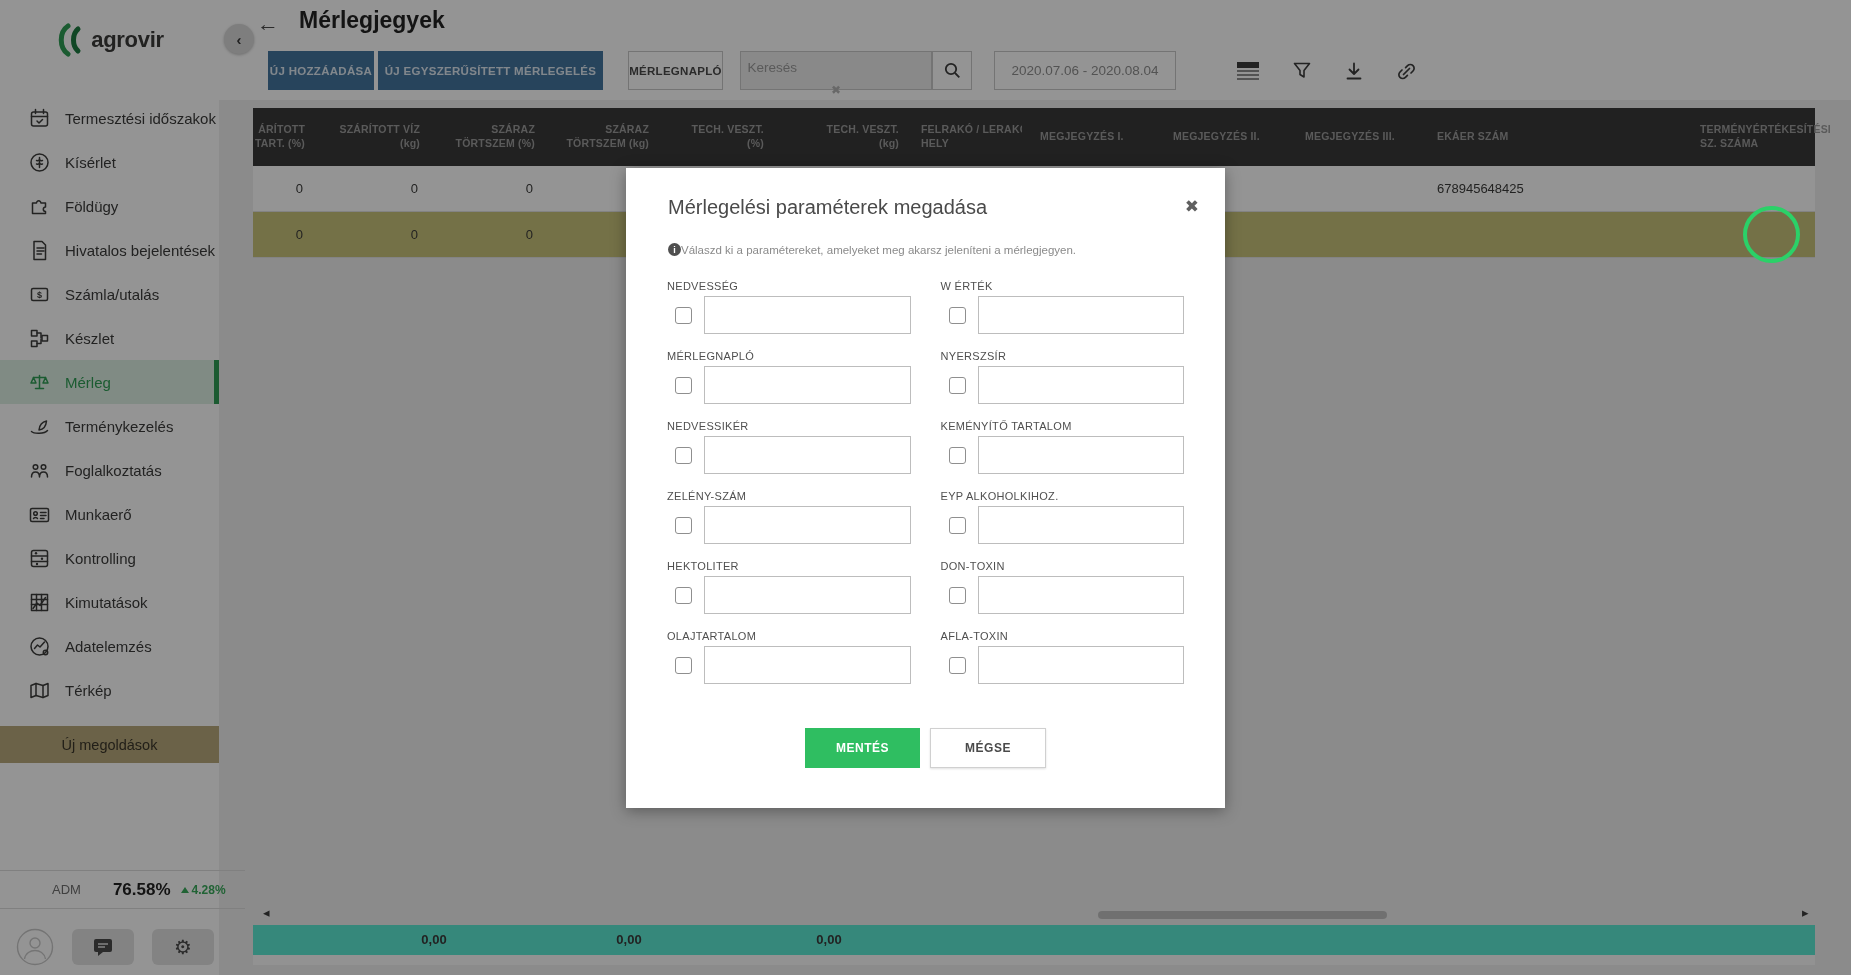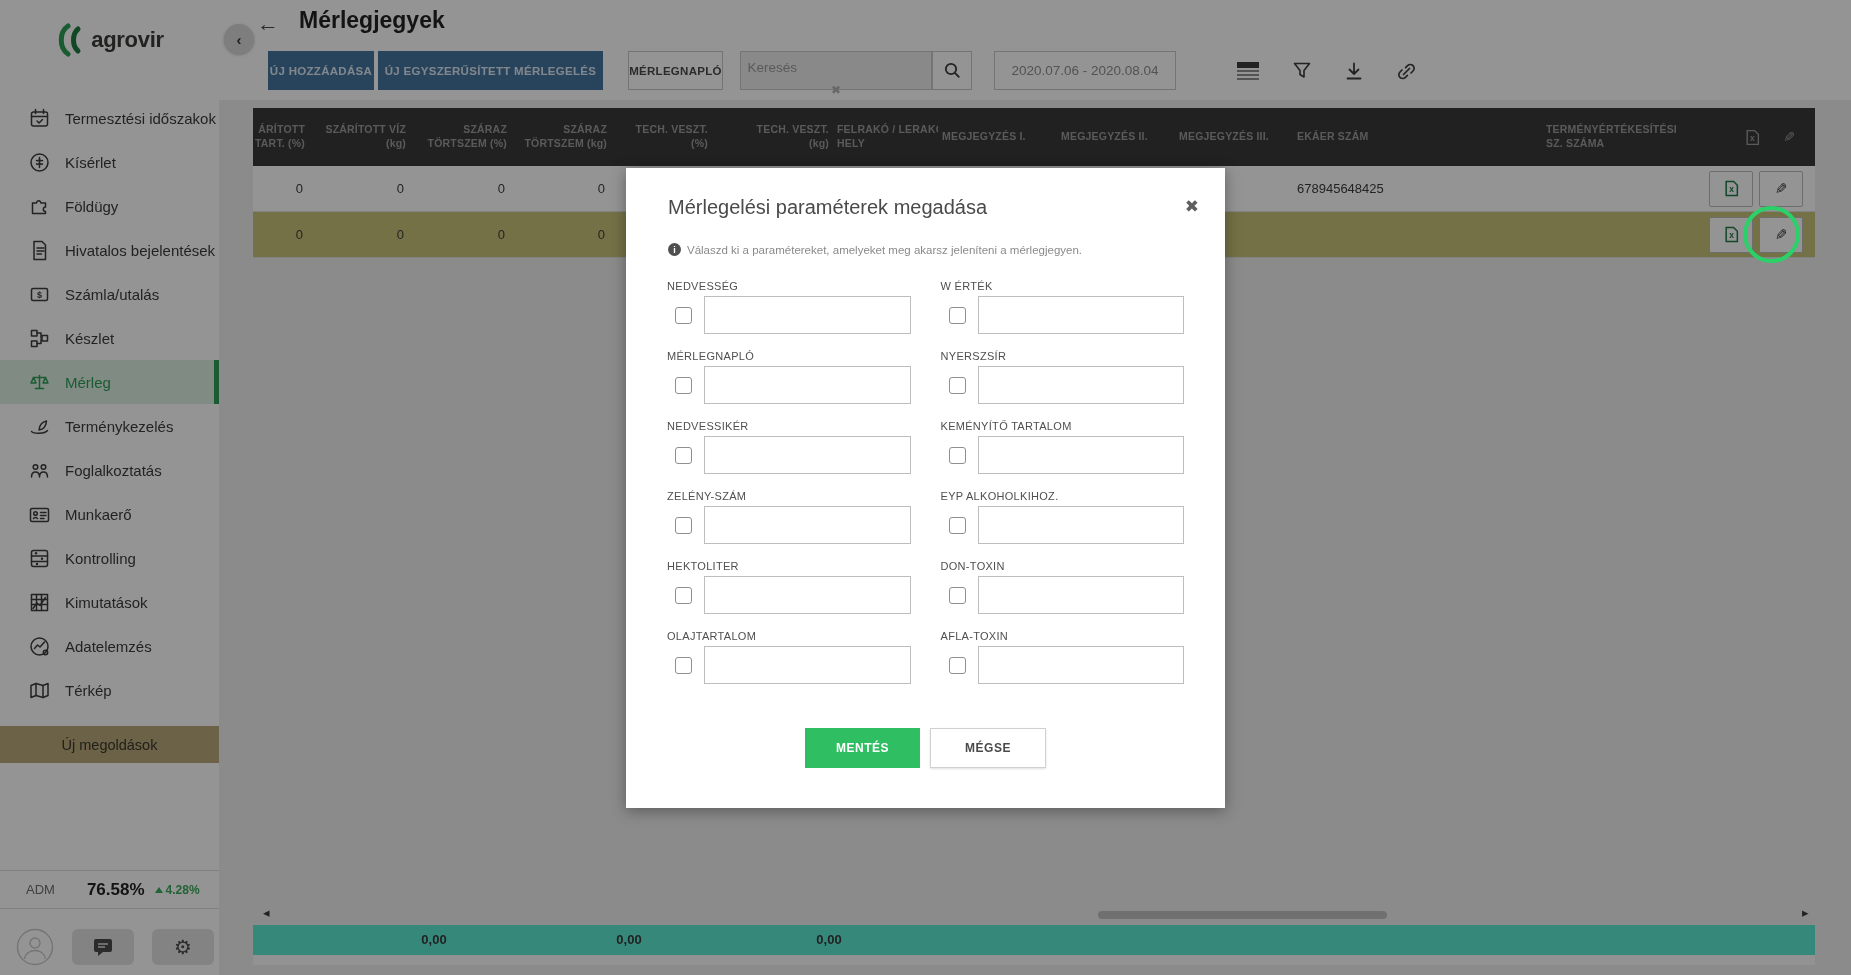--- a/index.html
+++ b/index.html
@@ -15,21 +15,21 @@
   .nav{padding-top:16px;}
   .nav-item{height:44px;display:flex;align-items:center;gap:14px;padding-left:28px;cursor:pointer;font-size:15px;}
   .nav-item.active{background:#dcefe3;border-right:5px solid #2f9e55;color:#2f9e55;}
   .nico{stroke:#3d3d3c;fill:none;stroke-width:1.5;stroke-linecap:round;stroke-linejoin:round;flex:0 0 auto;}
   .nico .dot{fill:#3d3d3c;stroke:none;}
   .nico .glyph{fill:#3d3d3c;stroke:none;font-weight:bold;}
   .nav-item.active .nico{stroke:#2f9e55;}
   .new-solutions{margin-top:14px;height:37px;background:#b8a97c;display:flex;align-items:center;
        justify-content:center;font-size:14.5px;color:#3b362a;cursor:pointer;}
   .side-stats{position:absolute;left:0;top:870px;width:219px;height:37px;border-top:1px solid #dcdcdc;
-       border-bottom:1px solid #dcdcdc;display:flex;align-items:center;}
+       border-bottom:1px solid #dcdcdc;display:flex;align-items:center;padding-left:26px;}
   .stats-label{margin-left:26px;font-size:13px;color:#6f6f6f;}
   .stats-value{margin-left:32px;font-size:17px;font-weight:800;color:#242424;}
   .stats-delta{margin-left:10px;font-size:12px;font-weight:700;color:#3aab5c;display:flex;align-items:center;gap:3px;}
   .tri-up{width:0;height:0;border-left:4px solid transparent;border-right:4px solid transparent;border-bottom:6px solid #3aab5c;}
   .side-bottom{position:absolute;left:0;top:918px;width:219px;height:57px;display:flex;align-items:center;}
   .avatar{margin-left:16px;}
   .sq-btn{width:62px;height:36px;border-radius:6px;background:#e2e2e2;display:flex;align-items:center;
        justify-content:center;cursor:pointer;}
   .sq-btn.chat{margin-left:18px;}
   .sq-btn.gear{margin-left:18px;font-size:20px;color:#4a4a4a;}
@@ -51,21 +51,21 @@
   .search-btn{position:absolute;left:713px;top:51px;width:40px;height:39px;box-sizing:border-box;border:1px solid #c9c9c9;
       background:#fff;display:flex;align-items:center;justify-content:center;cursor:pointer;}
   .date-box{position:absolute;left:775px;top:51px;width:182px;height:39px;box-sizing:border-box;border:1px solid #c9c9c9;
       background:#fff;display:flex;align-items:center;justify-content:center;font-size:13.5px;color:#8f8f8f;cursor:pointer;}
   .tool-ico{position:absolute;top:58px;width:26px;height:26px;display:flex;align-items:center;justify-content:center;cursor:pointer;}
   .rows-i{display:flex;flex-direction:column;gap:2px;width:22px;}
   .rows-i .bar{height:6px;background:#3d3d3d;}
   .rows-i .line{height:2px;background:#8f8f8f;}
   
   .grid{position:absolute;left:34px;top:108px;width:1562px;}
-  .thead,.tr{display:grid;grid-template-columns:56px 101px 101px 100px 101px 121px 105px 119px 118px 118px 249px 148px 125px;}
+  .thead,.tr{display:grid;grid-template-columns:56px 101px 101px 100px 101px 121px 105px 119px 118px 118px 249px 148px 125px;gap:14px;}
   .thead{height:58px;background:#3a3a3a;}
   .th{display:flex;flex-direction:column;justify-content:center;font-size:10.5px;font-weight:700;color:#9c9c9c;
       line-height:1.3;letter-spacing:.2px;overflow:hidden;white-space:nowrap;}
   .th.num{align-items:flex-end;padding-right:4px;}
   .th.txt{align-items:flex-start;padding-left:4px;}
   .th-actions{display:flex;flex-direction:row;align-items:center;justify-content:flex-end;gap:22px;padding-right:20px;}
   .tr{height:45px;background:#fff;border-bottom:1px solid #e2e2e2;cursor:pointer;}
   .tr.selected{background:#c9c37a;}
   .td{display:flex;align-items:center;font-size:13px;color:#3c3c3b;overflow:hidden;}
   .td.num{justify-content:flex-end;padding-right:6px;}
@@ -81,21 +81,21 @@
   .totals-bar{position:absolute;left:34px;top:925px;width:1562px;height:30px;background:#5eead4;}
   .total-val{position:absolute;top:0;height:30px;line-height:30px;transform:translateX(-50%);
       font-size:13px;font-weight:700;color:#3b3b3b;}
   .bottom-strip{position:absolute;left:34px;top:955px;width:1562px;height:10px;background:#fbfbfb;}
   
   .overlay{position:absolute;inset:0;background:rgba(0,0,0,.42);z-index:5;}
   .modal{position:absolute;left:626px;top:168px;width:599px;height:640px;background:#fff;z-index:6;
       box-shadow:0 3px 14px rgba(0,0,0,.35);box-sizing:border-box;}
   .modal-close{position:absolute;right:26px;top:28px;font-size:17px;color:#5f5f5f;cursor:pointer;}
   .modal-title{padding:28px 42px 0;font-size:20px;font-weight:500;color:#4a4a4a;}
-  .modal-info{margin:24px 42px 0;font-size:11.5px;color:#8a8a8a;display:flex;align-items:center;gap:6px;text-align:center;}
+  .modal-info{margin:24px 42px 0;font-size:11.5px;color:#8a8a8a;display:flex;align-items:center;gap:0;text-align:center;}
   .info-icon{width:13px;height:13px;border-radius:50%;background:#4f4f4f;color:#fff;font-size:9px;font-weight:700;
       display:inline-flex;align-items:center;justify-content:center;flex:0 0 auto;}
   .info-icon::before{content:"i";}
   .modal-form{margin-top:24px;padding:0 41px;display:grid;grid-template-columns:1fr 1fr;column-gap:30px;}
   .field{margin-bottom:16px;}
   .field-label{font-size:11px;color:#4f4f4f;letter-spacing:.3px;margin-bottom:4px;}
   .field-row{display:flex;align-items:center;gap:12px;margin-left:8px;}
   .cb{appearance:none;-webkit-appearance:none;width:17px;height:17px;margin:0;border:1px solid #8f8f8f;
       border-radius:3px;background:#fff;cursor:pointer;flex:0 0 auto;}
   .field-row input[type=text]{flex:1;height:38px;box-sizing:border-box;border:1px solid #bdbdbd;background:#fff;

